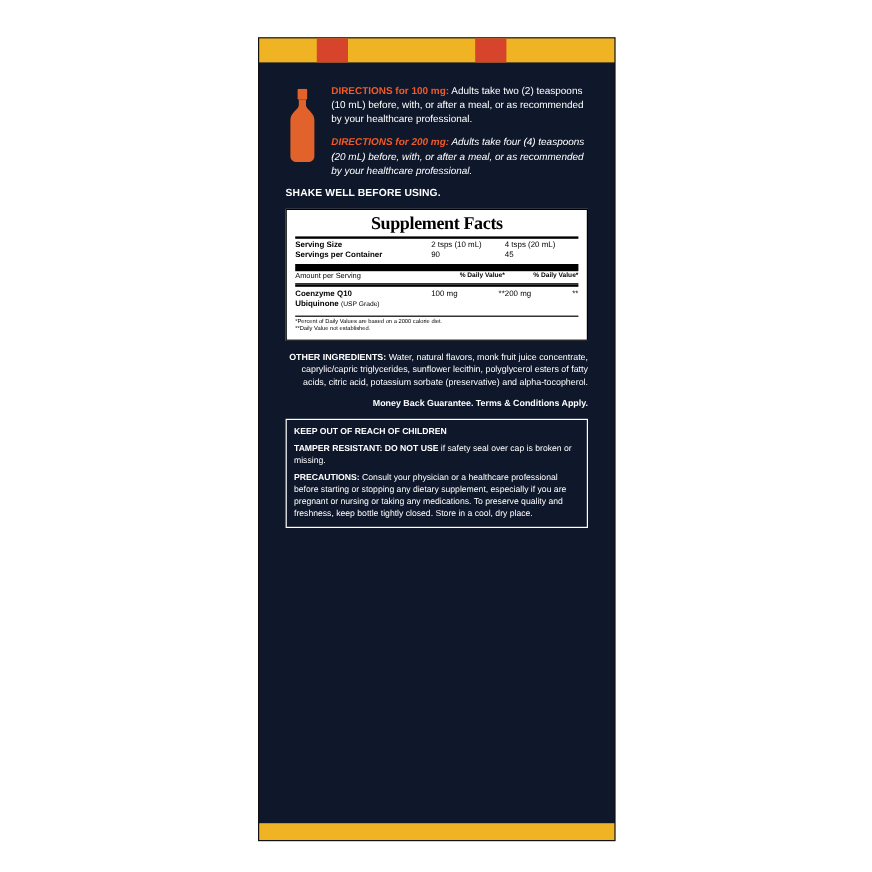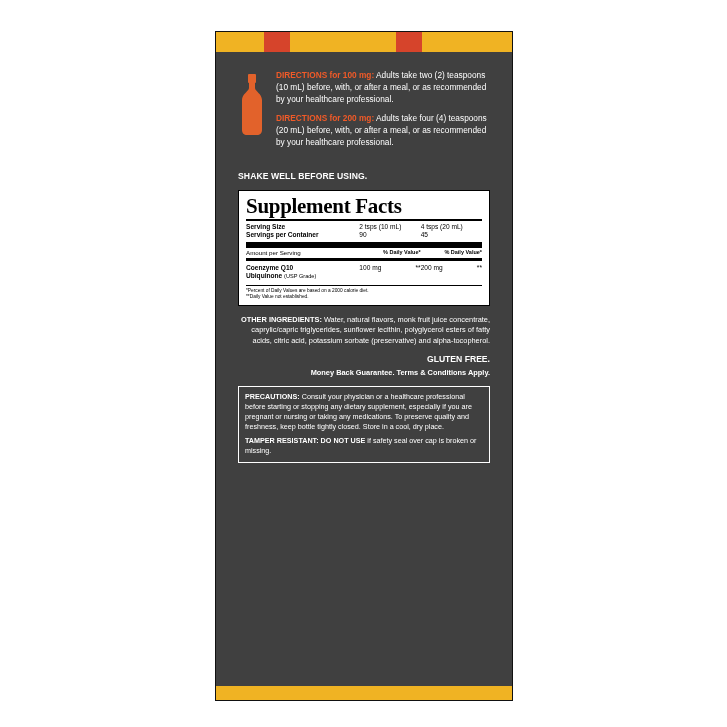--- a/index.html
+++ b/index.html
@@ -19,21 +19,21 @@
     height: 727px;
     background: #ffffff;
   }
   
   .box {
     position: absolute;
     left: 216px;
     top: 32px;
     width: 296px;
     height: 668px;
-    background: #404040;
+    background: #0f172a;
     box-shadow: 0 0 0 1px #111;
   }
   .box-top-band {
     position: absolute;
     left: 0;
     top: 0;
     width: 100%;
     height: 20px;
     background: #f0b323;
   }
@@ -76,48 +76,49 @@
     width: 28px;
     margin-top: 4px;
   }
   .dir-text {
     flex: 1 1 auto;
     font-size: 8.3px;
     line-height: 1.42;
     color: #ffffff;
   }
   .dir-para { margin: 0 0 8px 0; }
-  .dir-para:last-child { margin-bottom: 0; }
+  .dir-para:last-child { margin-bottom: 0; font-style: italic; }
   .dir-head {
     color: #f05a28;
     font-weight: bold;
   }
   .shake {
-    margin-top: 22px;
+    margin-top: 6px;
     font-size: 8.6px;
     font-weight: bold;
     letter-spacing: .1px;
   }
 
   
   .sf-panel {
     margin-top: 9px;
     background: #ffffff;
     color: #000000;
     border: 1.5px solid #000;
     padding: 5px 7px 4px 7px;
     box-sizing: border-box;
   }
   .sf-title {
     font-family: "Liberation Serif", serif;
     font-weight: bold;
-    font-size: 21px;
+    font-size: 15px;
     line-height: 1;
     letter-spacing: -0.3px;
     margin-bottom: 2px;
+    text-align: center;
   }
   .rule-thin { border-top: 1px solid #000; }
   .rule-med { border-top: 2.5px solid #000; }
   .rule-thick { border-top: 6px solid #000; }
   .sf-serving {
     padding: 2px 0 2px 0;
     display: flex;
     font-size: 6.6px;
   }
   .sf-serving .labels { flex: 1 1 auto; font-weight: bold; line-height: 1.3; }
@@ -258,30 +259,30 @@
         <div class="sf-foot">
           <div>*Percent of Daily Values are based on a 2000 calorie diet.</div>
           <div>**Daily Value not established.</div>
         </div>
       </div>
 
       <div class="copy">
         <p>
           <span class="lead">OTHER INGREDIENTS:</span><span> Water, natural flavors, monk fruit juice concentrate, caprylic/capric triglycerides, sunflower lecithin, polyglycerol esters of fatty acids, citric acid, potassium sorbate (preservative) and alpha-tocopherol.</span>
         </p>
-        <p class="gf">GLUTEN FREE.</p>
         <p class="mb" style="margin-bottom:0">Money Back Guarantee. Terms &amp; Conditions Apply.</p>
       </div>
 
       <div class="warn">
+        <p class="hd">KEEP OUT OF REACH OF CHILDREN</p>
+        <p>
+          <span class="hd">TAMPER RESISTANT: DO NOT USE</span><span> if safety seal over cap is broken or missing.</span>
+        </p>
         <p>
           <span class="hd">PRECAUTIONS:</span><span> Consult your physician or a healthcare professional before starting or stopping any dietary supplement, especially if you are pregnant or nursing or taking any medications. To preserve quality and freshness, keep bottle tightly closed. Store in a cool, dry place.</span>
         </p>
-        <p>
-          <span class="hd">TAMPER RESISTANT: DO NOT USE</span><span> if safety seal over cap is broken or missing.</span>
-        </p>
       </div>
 
     </div>
 
     <div class="box-bottom-band"></div>
   </div>
 </div>
 
 </body></html>

